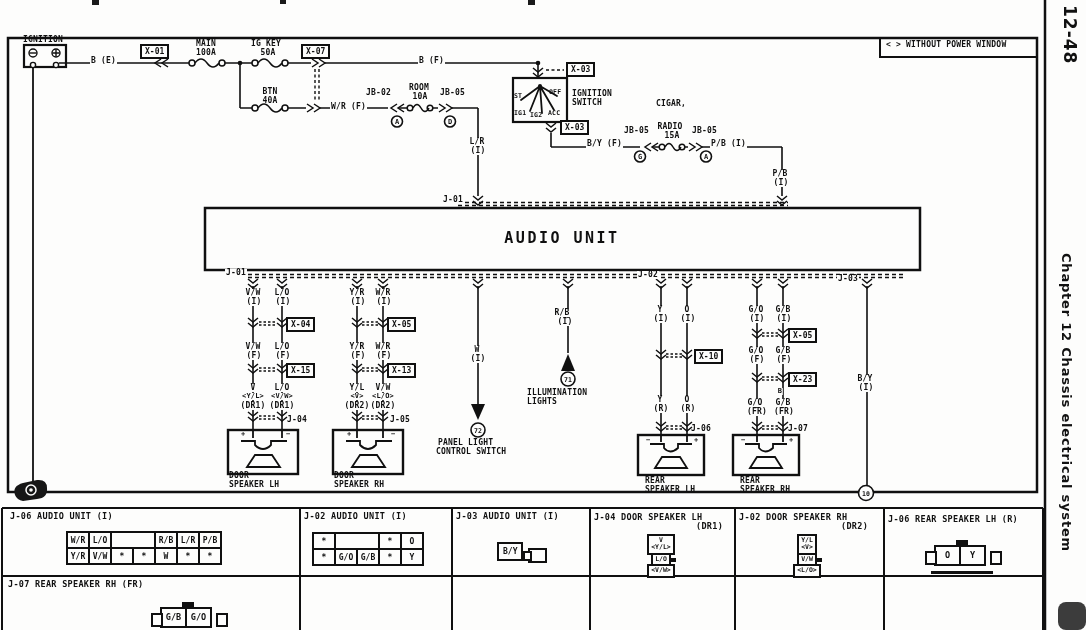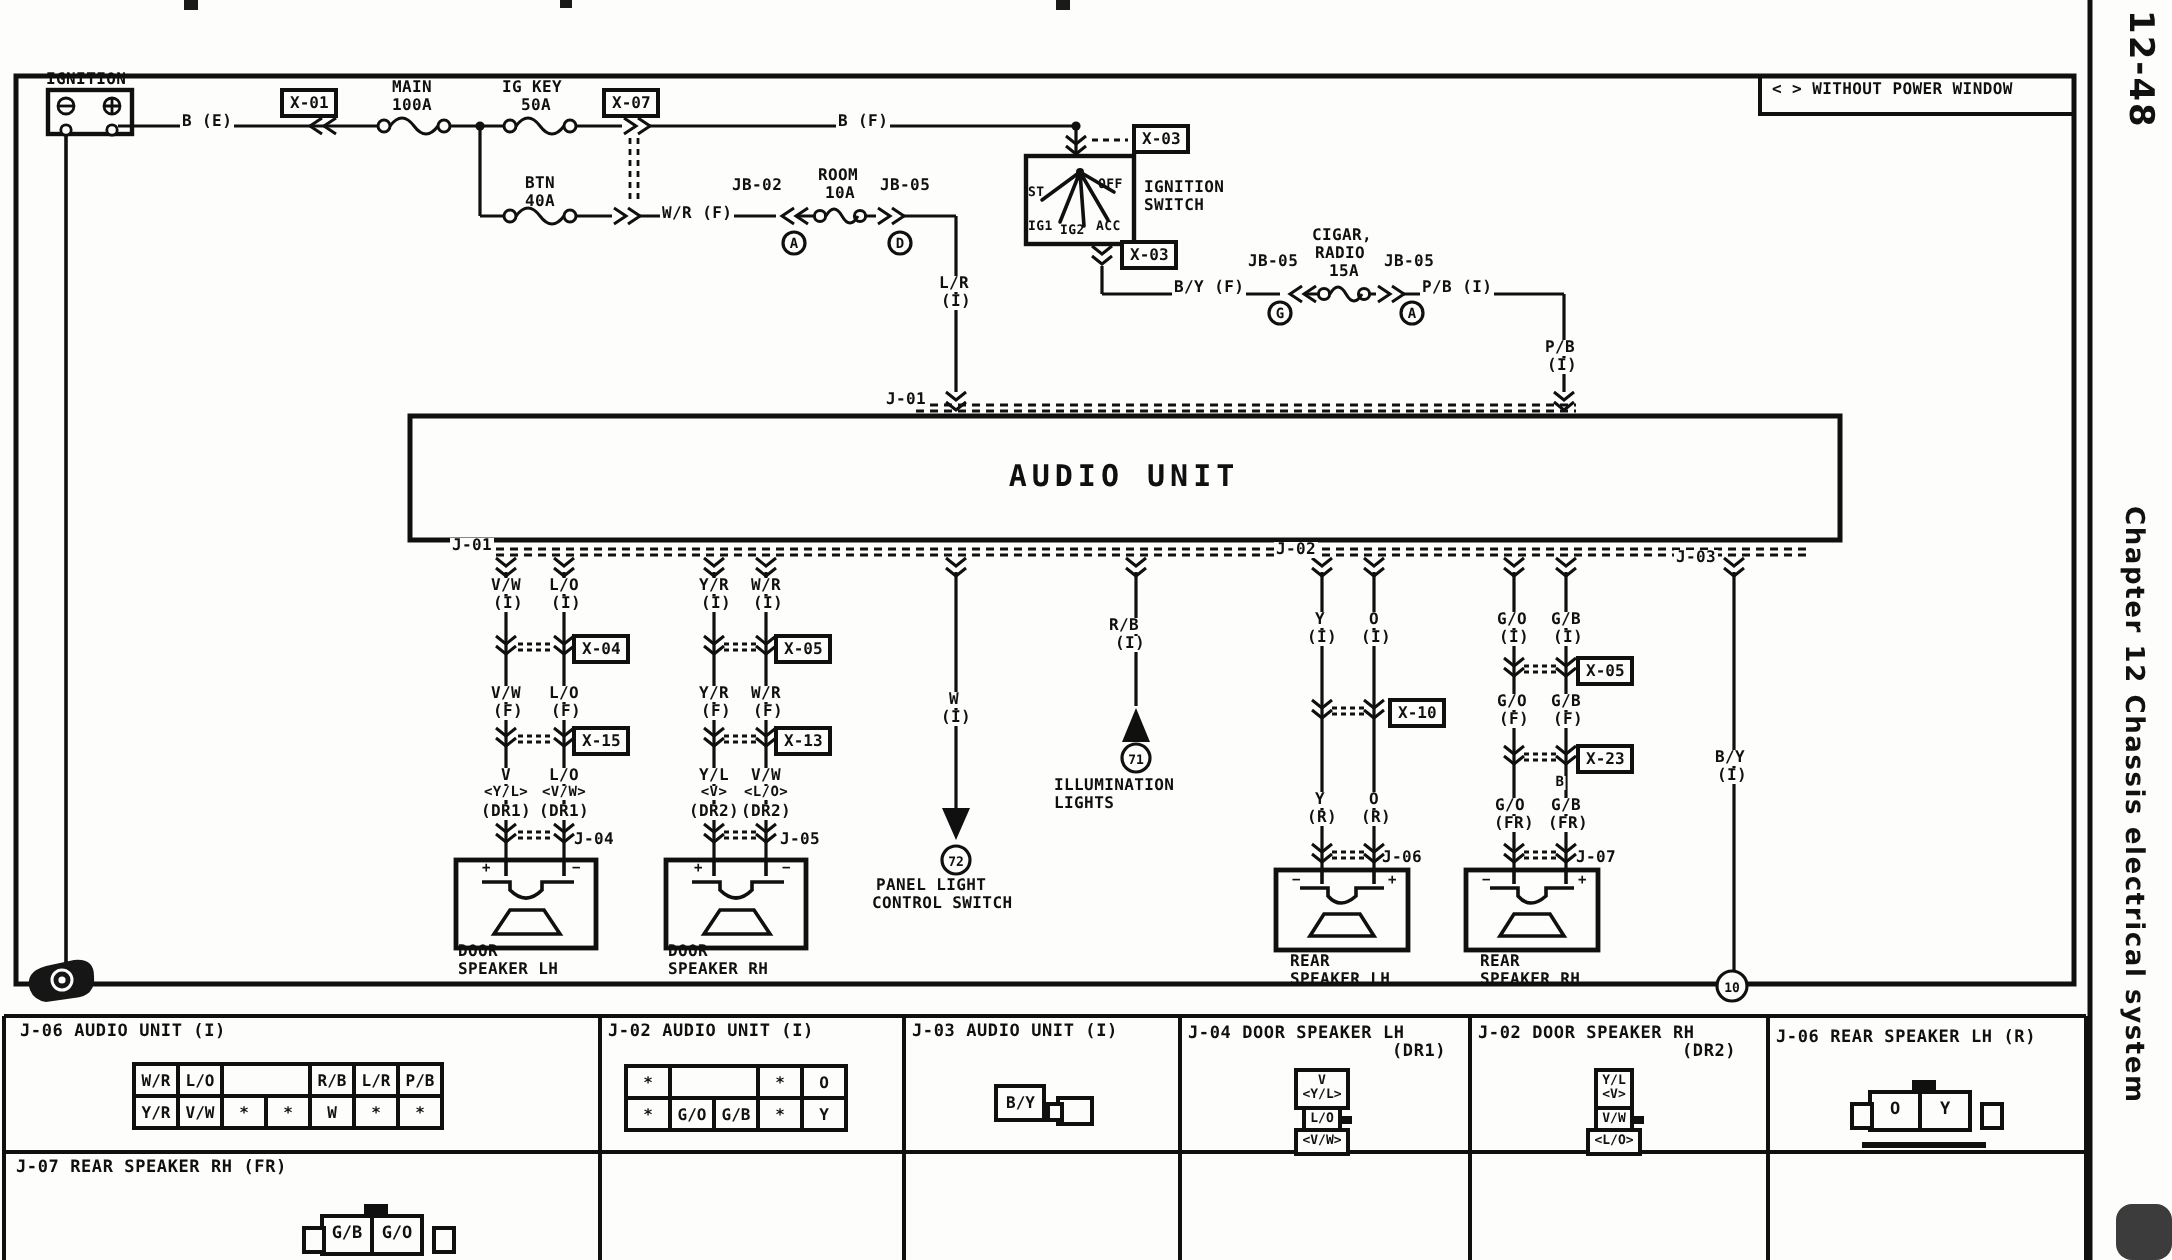--- a/index.html
+++ b/index.html
@@ -195,21 +195,21 @@
   <span class="l" style="left:572px;top:90px">IGNITION</span>
   <span class="l" style="left:572px;top:99px">SWITCH</span>
   <span class="l t65" style="left:514px;top:93px">ST</span>
   <span class="l t65" style="left:549px;top:89px">OFF</span>
   <span class="l t65" style="left:514px;top:110px">IG1</span>
   <span class="l t65" style="left:530px;top:112px">IG2</span>
   <span class="l t65" style="left:548px;top:110px">ACC</span>
   <span class="bx" style="left:560px;top:120px">X-03</span>
   <span class="l w" style="left:586px;top:140px">B/Y (F)</span>
   <span class="l" style="left:624px;top:127px">JB-05</span>
-  <span class="l c" style="left:671px;top:114px">CIGAR,</span>
+  <span class="l c" style="left:671px;top:100px">CIGAR,</span>
   <span class="l c" style="left:670px;top:123px">RADIO</span>
   <span class="l c" style="left:672px;top:132px">15A</span>
   <span class="l" style="left:692px;top:127px">JB-05</span>
   <span class="l w" style="left:710px;top:140px">P/B (I)</span>
   <span class="l c w" style="left:780px;top:170px">P/B</span>
   <span class="l c w" style="left:781px;top:179px">(I)</span>
 
   <span class="l w" style="left:442px;top:196px">J-01</span>
   <span class="l c title" style="left:562px;top:229px">AUDIO UNIT</span>
   <span class="l" style="left:886px;top:41px">&lt; &gt; WITHOUT POWER WINDOW</span>

